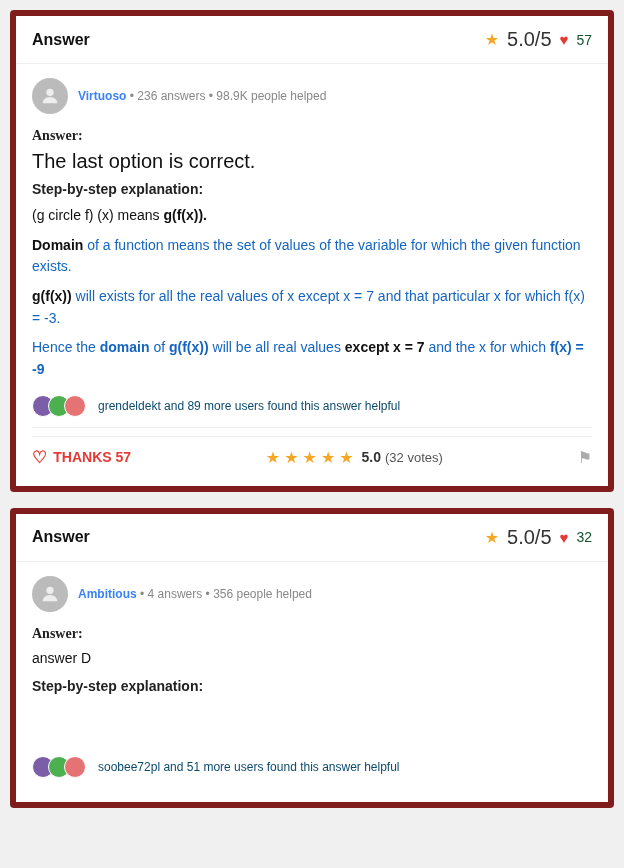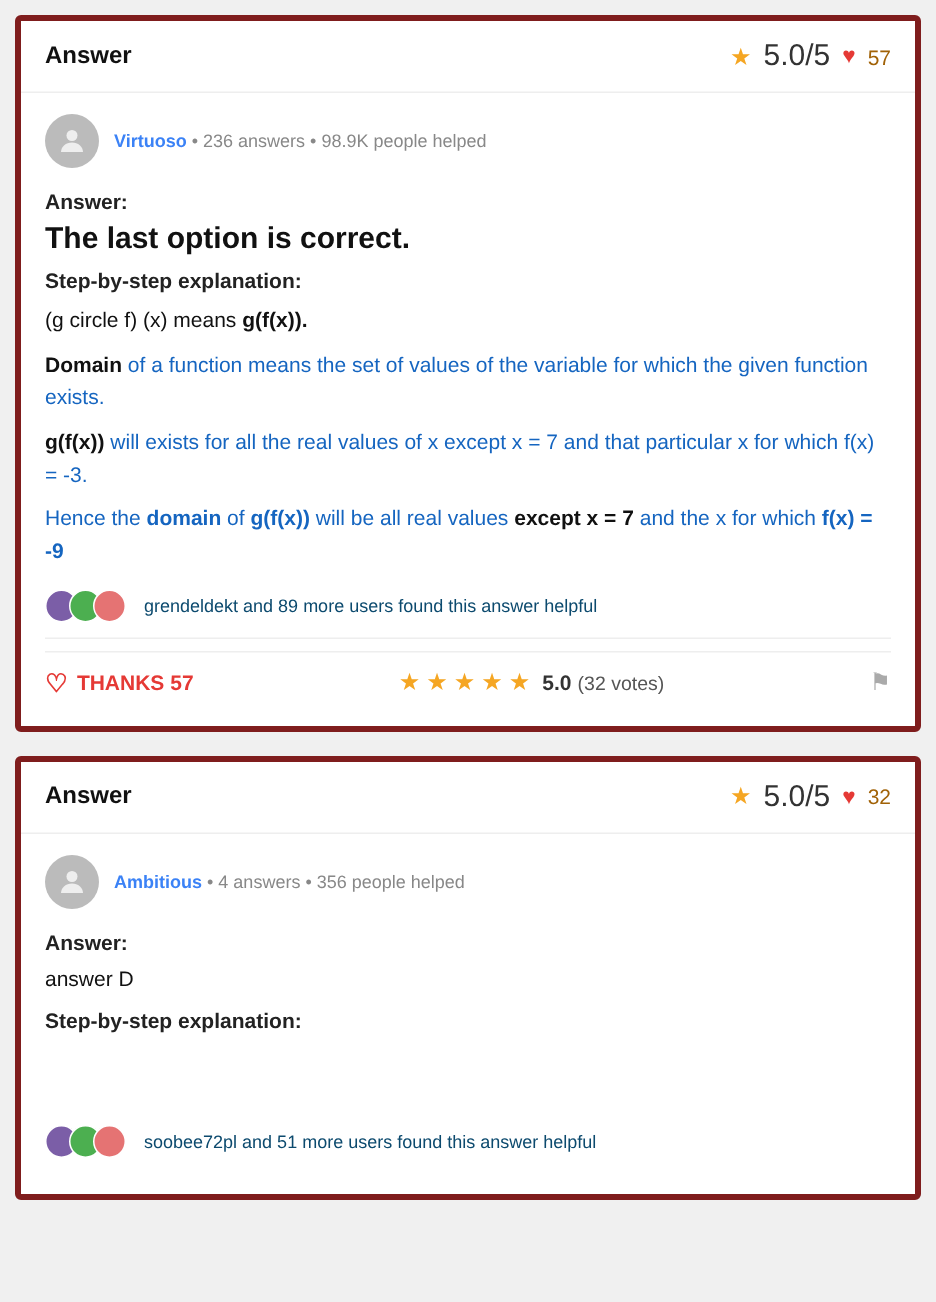--- a/index.html
+++ b/index.html
@@ -5,21 +5,21 @@
     * { margin: 0; padding: 0; box-sizing: border-box; }
     body {
       font-family: Arial, sans-serif;
       background: #f0f0f0;
       padding: 10px;
       font-size: 14px;
       color: #222;
     }
     .answer-card {
       background: #fff;
-      border: 4px solid #7f1d1d;
+      border: 6px solid #7f1d1d;
       border-radius: 4px;
       margin-bottom: 16px;
       padding: 0;
     }
     .answer-header {
       display: flex;
       align-items: center;
       justify-content: space-between;
       padding: 12px 16px;
       border-bottom: 1px solid #eee;
@@ -42,21 +42,21 @@
     .rating-text {
       color: #333;
       font-weight: normal;
       font-size: 20px;
     }
     .heart-icon {
       color: #e53935;
       font-size: 15px;
     }
     .heart-count {
-      color: #a16207;
+      color: #14532d;
       font-size: 14px;
     }
     .answer-body {
       padding: 14px 16px;
     }
     .user-info {
       display: flex;
       align-items: center;
       gap: 10px;
       margin-bottom: 14px;
@@ -82,24 +82,25 @@
       color: #888;
     }
     .user-details .user-meta span.badge {
       color: #3b82f6;
       font-weight: bold;
     }
     .answer-label {
       font-weight: bold;
       font-size: 14px;
       margin-bottom: 6px;
+      font-family: Liberation Serif, serif;
     }
     .answer-main-text {
       font-size: 20px;
-      font-weight: bold;
+      font-weight: normal;
       color: #111;
       margin-bottom: 8px;
     }
     .step-label {
       font-weight: bold;
       font-size: 14px;
       margin-bottom: 8px;
     }
     .explanation-para {
       font-size: 14px;

